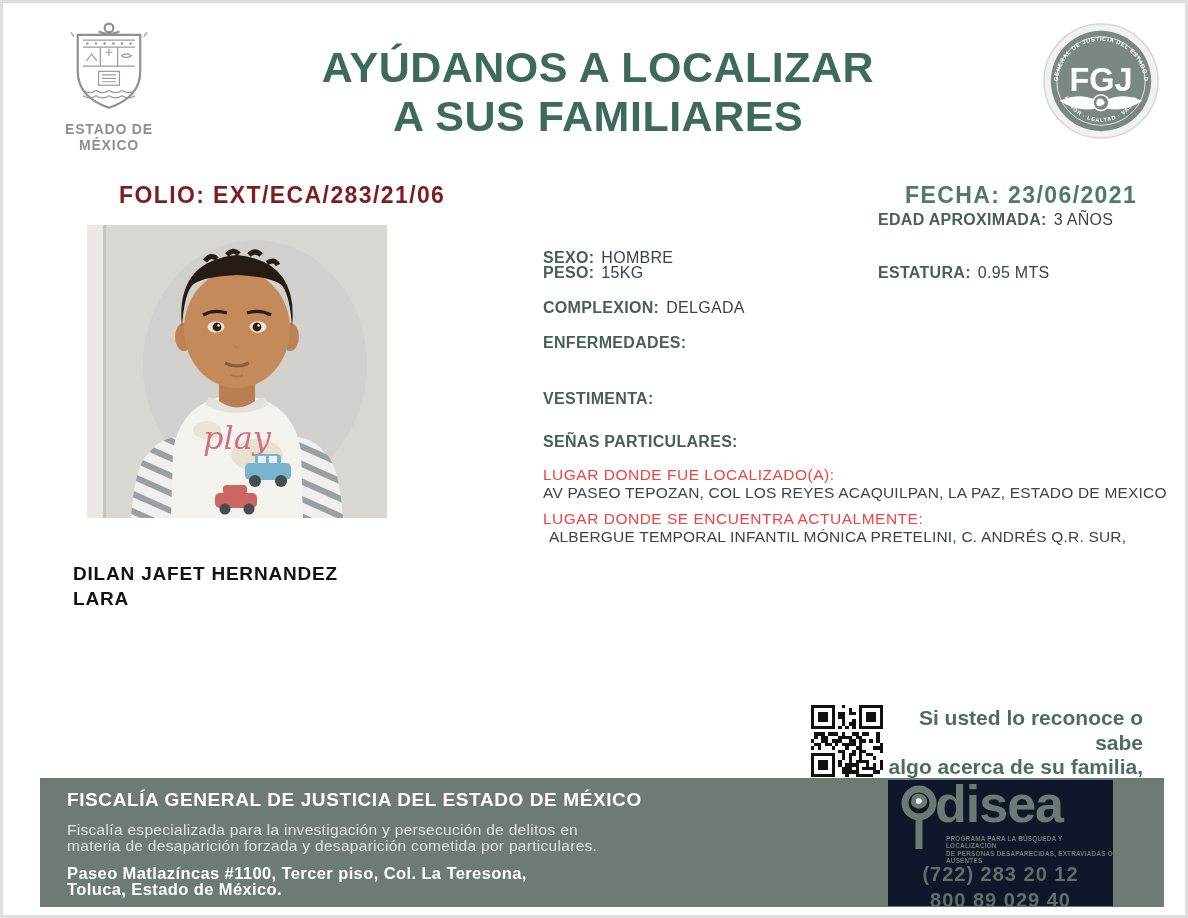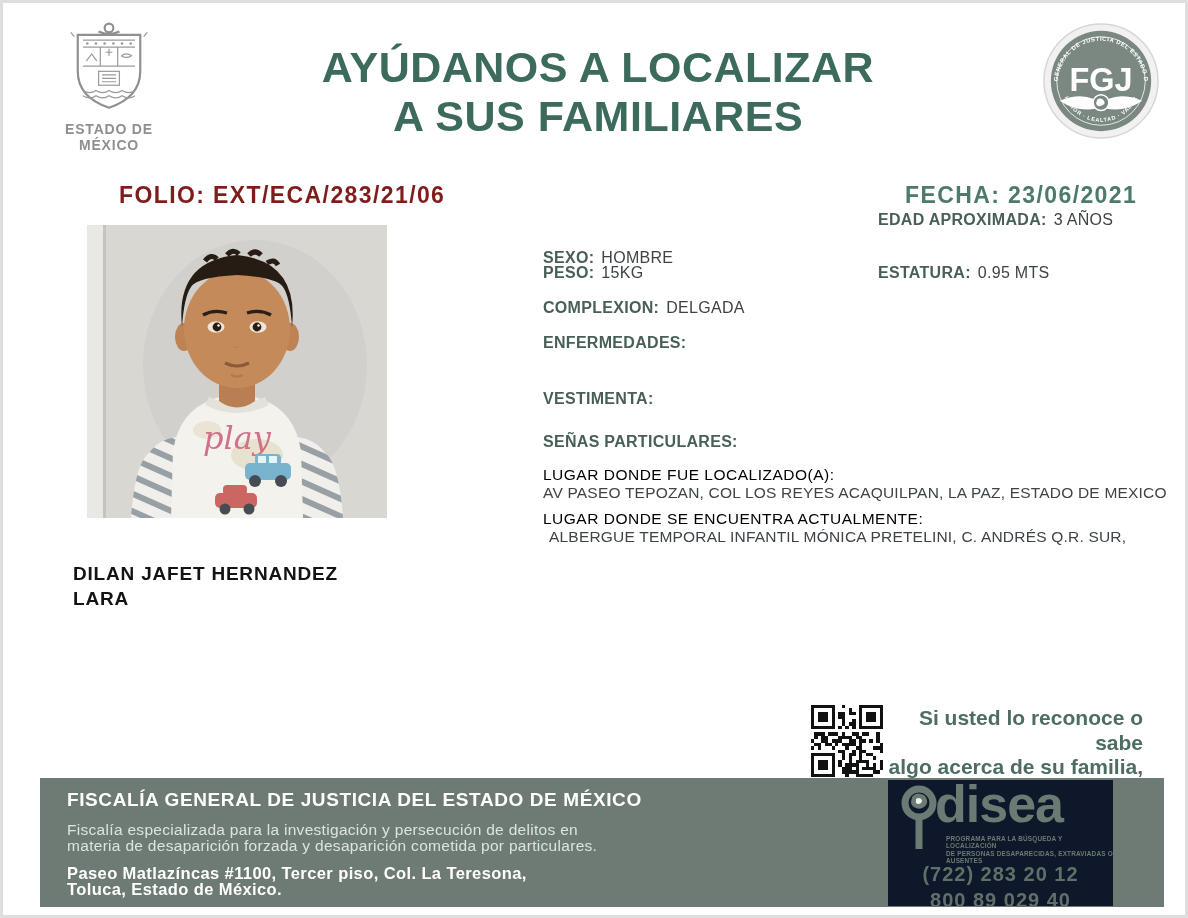--- a/index.html
+++ b/index.html
@@ -22,21 +22,21 @@
   .fecha { left:902px; top:179px; font-size:23px; font-weight:bold; color:#4d7a69; letter-spacing:1.4px; }
 
   
   .photo { left:84px; top:222px; width:300px; height:293px; overflow:hidden; }
   .name { left:70px; top:558px; width:360px; text-align:left; font-size:19px; font-weight:bold; color:#131313; letter-spacing:0.8px; line-height:25px; }
 
   
   .field { font-size:16px; white-space:nowrap; }
   .field .lbl { font-weight:bold; color:#485f58; letter-spacing:0.3px; }
   .field .val { color:#3d4347; margin-left:7px; letter-spacing:0.3px; }
-  .loc-header { font-size:15.5px; color:#000000; letter-spacing:0.5px; }
+  .loc-header { font-size:15.5px; color:#ef4444; letter-spacing:0.5px; }
   .loc-line { font-size:15.5px; color:#3d4347; letter-spacing:0.2px; white-space:nowrap; }
 
   
   .qr { left:808px; top:702px; width:72px; height:72px; }
   .contact { left:880px; top:703px; width:260px; text-align:right; font-size:21px; font-weight:bold; color:#4d6d63; line-height:24.5px; }
 
   
   .band { left:37px; top:775px; width:1124px; height:129px; background:#6e7b74; }
   .band-org { left:27px; top:11px; font-size:19px; font-weight:bold; color:#ffffff; letter-spacing:0.6px; }
   .band-desc { left:27px; top:44px; font-size:15.5px; color:#dde3e0; line-height:15.5px; letter-spacing:0.3px; }

